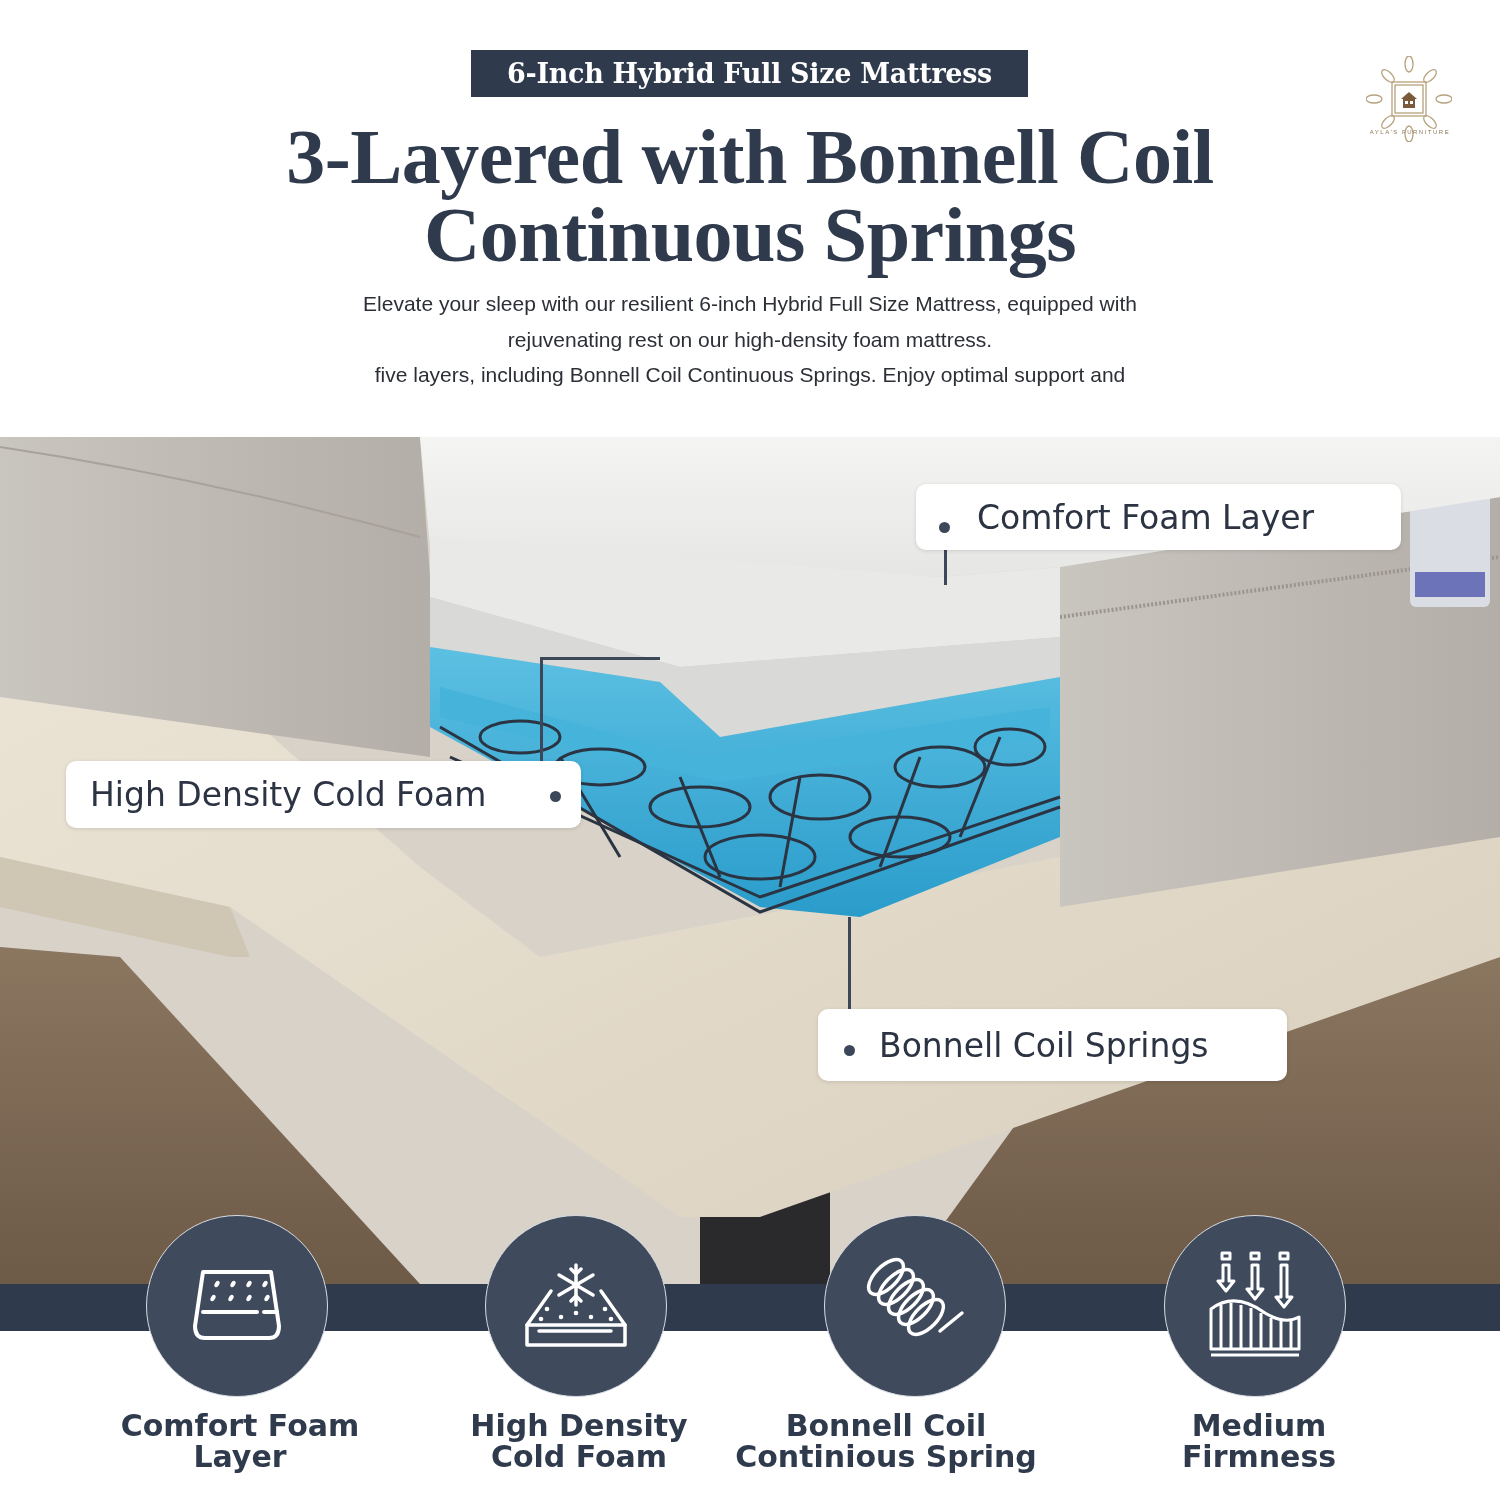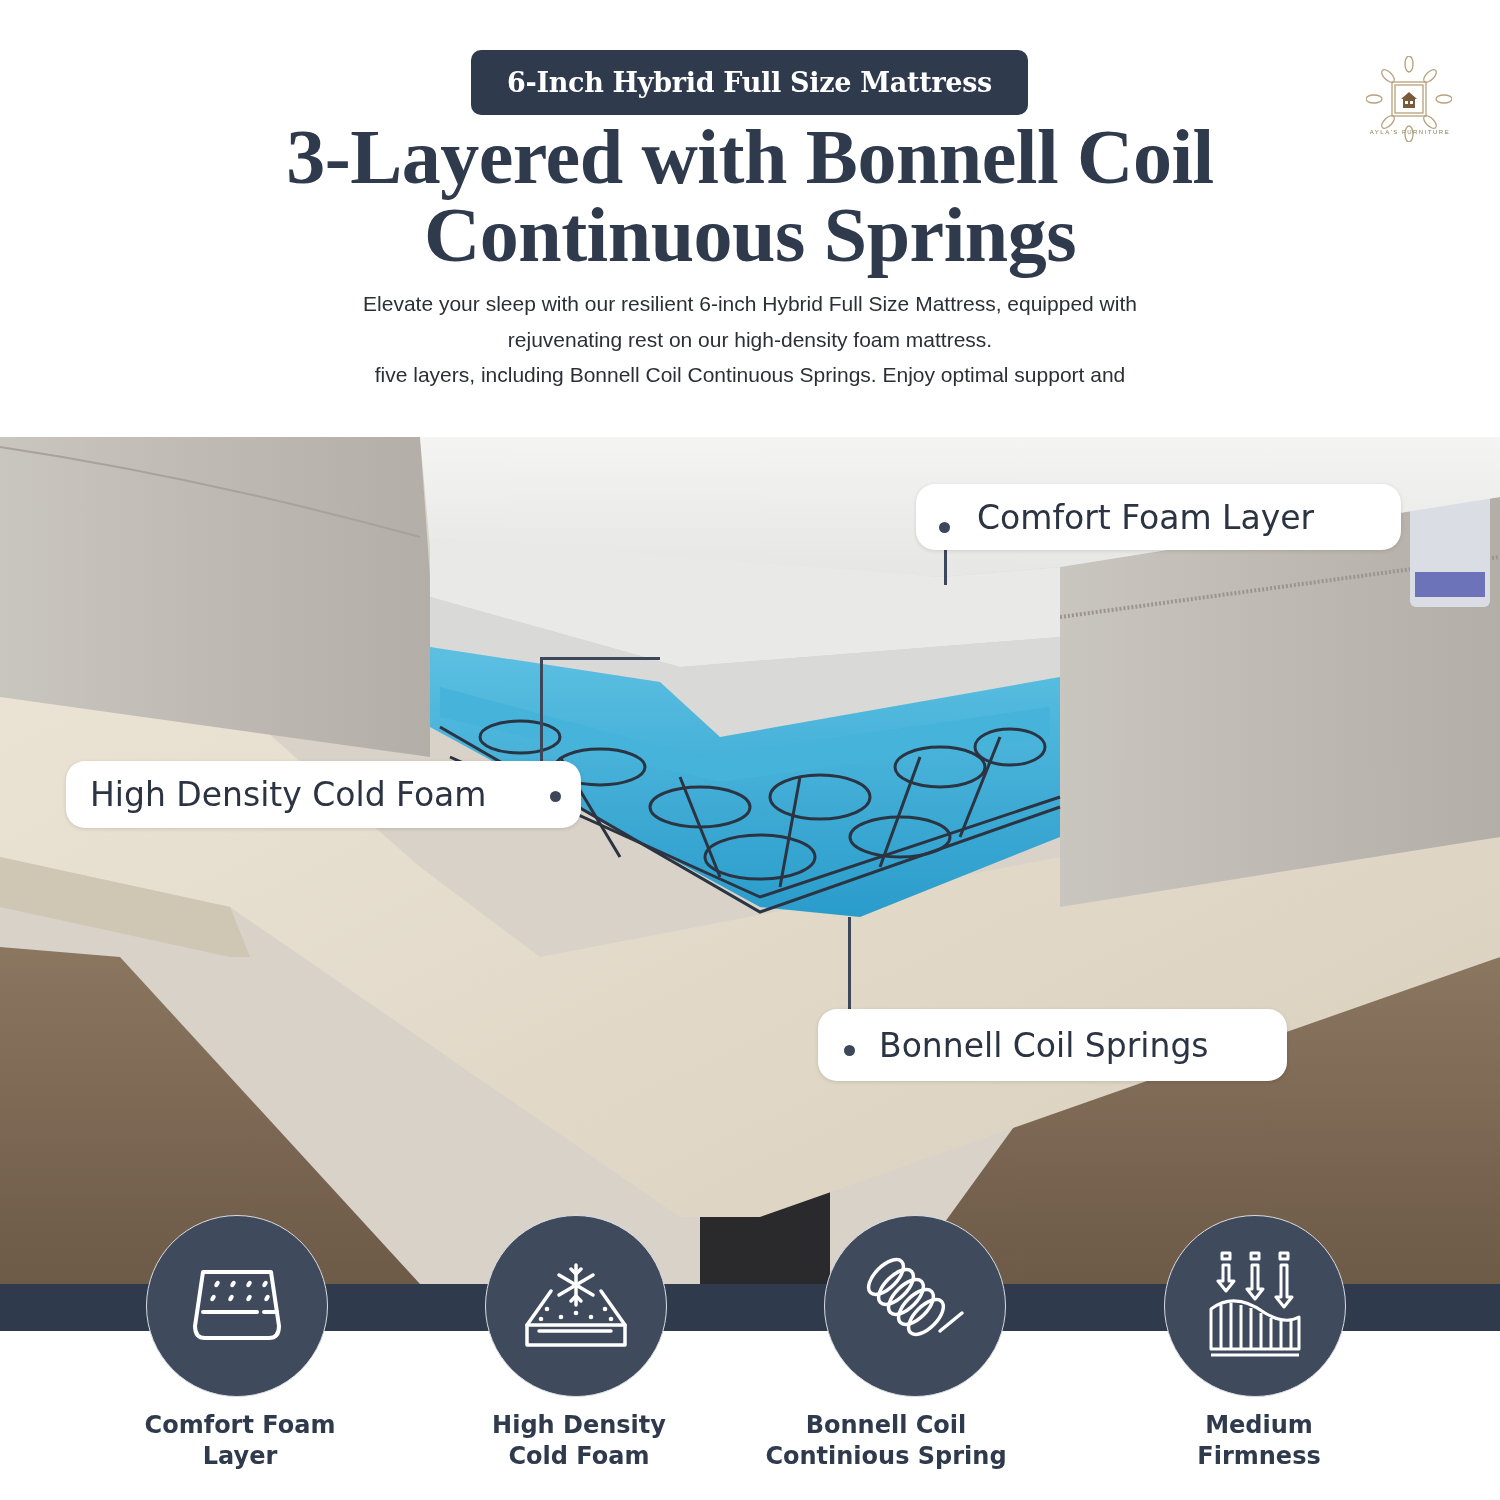--- a/index.html
+++ b/index.html
@@ -1,58 +1,58 @@
 <!DOCTYPE html>
 <html><head>
 <meta charset="utf-8">
 <style>
   * { box-sizing: border-box; margin: 0; padding: 0; }
   html, body { width: 1500px; height: 1500px; background: #ffffff; overflow: hidden; }
   body { position: relative; font-family: "Liberation Sans", sans-serif; color: #2e3a4b; }
 
   .badge {
-    position: absolute; left: 471px; top: 50px; width: 557px; height: 65px;
+    position: absolute; left: 471px; top: 50px; width: 557px; height: 47px;
     background: #2f3a4c; color: #ffffff;
     font-family: "DejaVu Serif", serif; font-weight: bold; font-size: 27px;
-    display: flex; align-items: center; justify-content: center; letter-spacing: -0.3px; border-radius: 10px;
+    display: flex; align-items: center; justify-content: center; letter-spacing: -0.3px;
   }
   .logo { position: absolute; left: 1366px; top: 56px; width: 86px; height: 86px; }
   .logo-text { position: absolute; left: 1360px; top: 129px; width: 100px; text-align: center;
     font-size: 6px; letter-spacing: 1.5px; color: #8a7a5a; font-family: "Liberation Sans", sans-serif; }
 
   .title {
     position: absolute; left: 100px; top: 118px; width: 1300px; text-align: center;
     font-family: "Liberation Serif", serif; font-weight: bold; font-size: 78px; line-height: 78px;
     color: #2f3a4c; letter-spacing: -0.5px;
   }
   .desc {
     position: absolute; left: 110px; top: 286px; width: 1280px; text-align: center;
     font-family: "Liberation Sans", sans-serif; font-size: 21px; line-height: 35.5px; color: #2c2f36;
   }
 
   .photo { position: absolute; left: 0; top: 437px; width: 1500px; height: 847px; overflow: hidden; }
 
   .callout {
-    position: absolute; background: #ffffff; border-radius: 19px;
+    position: absolute; background: #ffffff; border-radius: 10px;
     font-family: "DejaVu Sans", sans-serif; font-size: 33px; color: #2c3342;
     display: flex; align-items: center; box-shadow: 0 1px 4px rgba(0,0,0,0.12);
   }
   .dot { width: 11px; height: 11px; border-radius: 50%; background: #3d475a; position: absolute; }
   .line { position: absolute; background: #3d475a; }
 
   .band { position: absolute; left: 0; top: 1284px; width: 1500px; height: 47px; background: #2f3a4c; }
   .white-bottom { position: absolute; left: 0; top: 1331px; width: 1500px; height: 169px; background: #ffffff; }
 
   .feat-circle {
     position: absolute; width: 182px; height: 182px; border-radius: 50%;
     background: #3f4a5c; border: 1.5px solid #d8dce2; display: flex; align-items: center; justify-content: center;
   }
   .feat-label {
     position: absolute; width: 320px; text-align: center;
-    font-family: "DejaVu Sans", sans-serif; font-weight: bold; font-size: 24px; line-height: 31px; color: #2f3a4c;
+    font-family: "DejaVu Sans", sans-serif; font-weight: bold; font-size: 30px; line-height: 31px; color: #2f3a4c;
   }
 </style>
 </head>
 <body>
 
 <div class="badge">6-Inch Hybrid Full Size Mattress</div>
 
 <svg class="logo" viewBox="0 0 86 86">
   <g fill="none" stroke="#b6a27c" stroke-width="1.3">
     <ellipse cx="43" cy="8" rx="4" ry="8"></ellipse>

